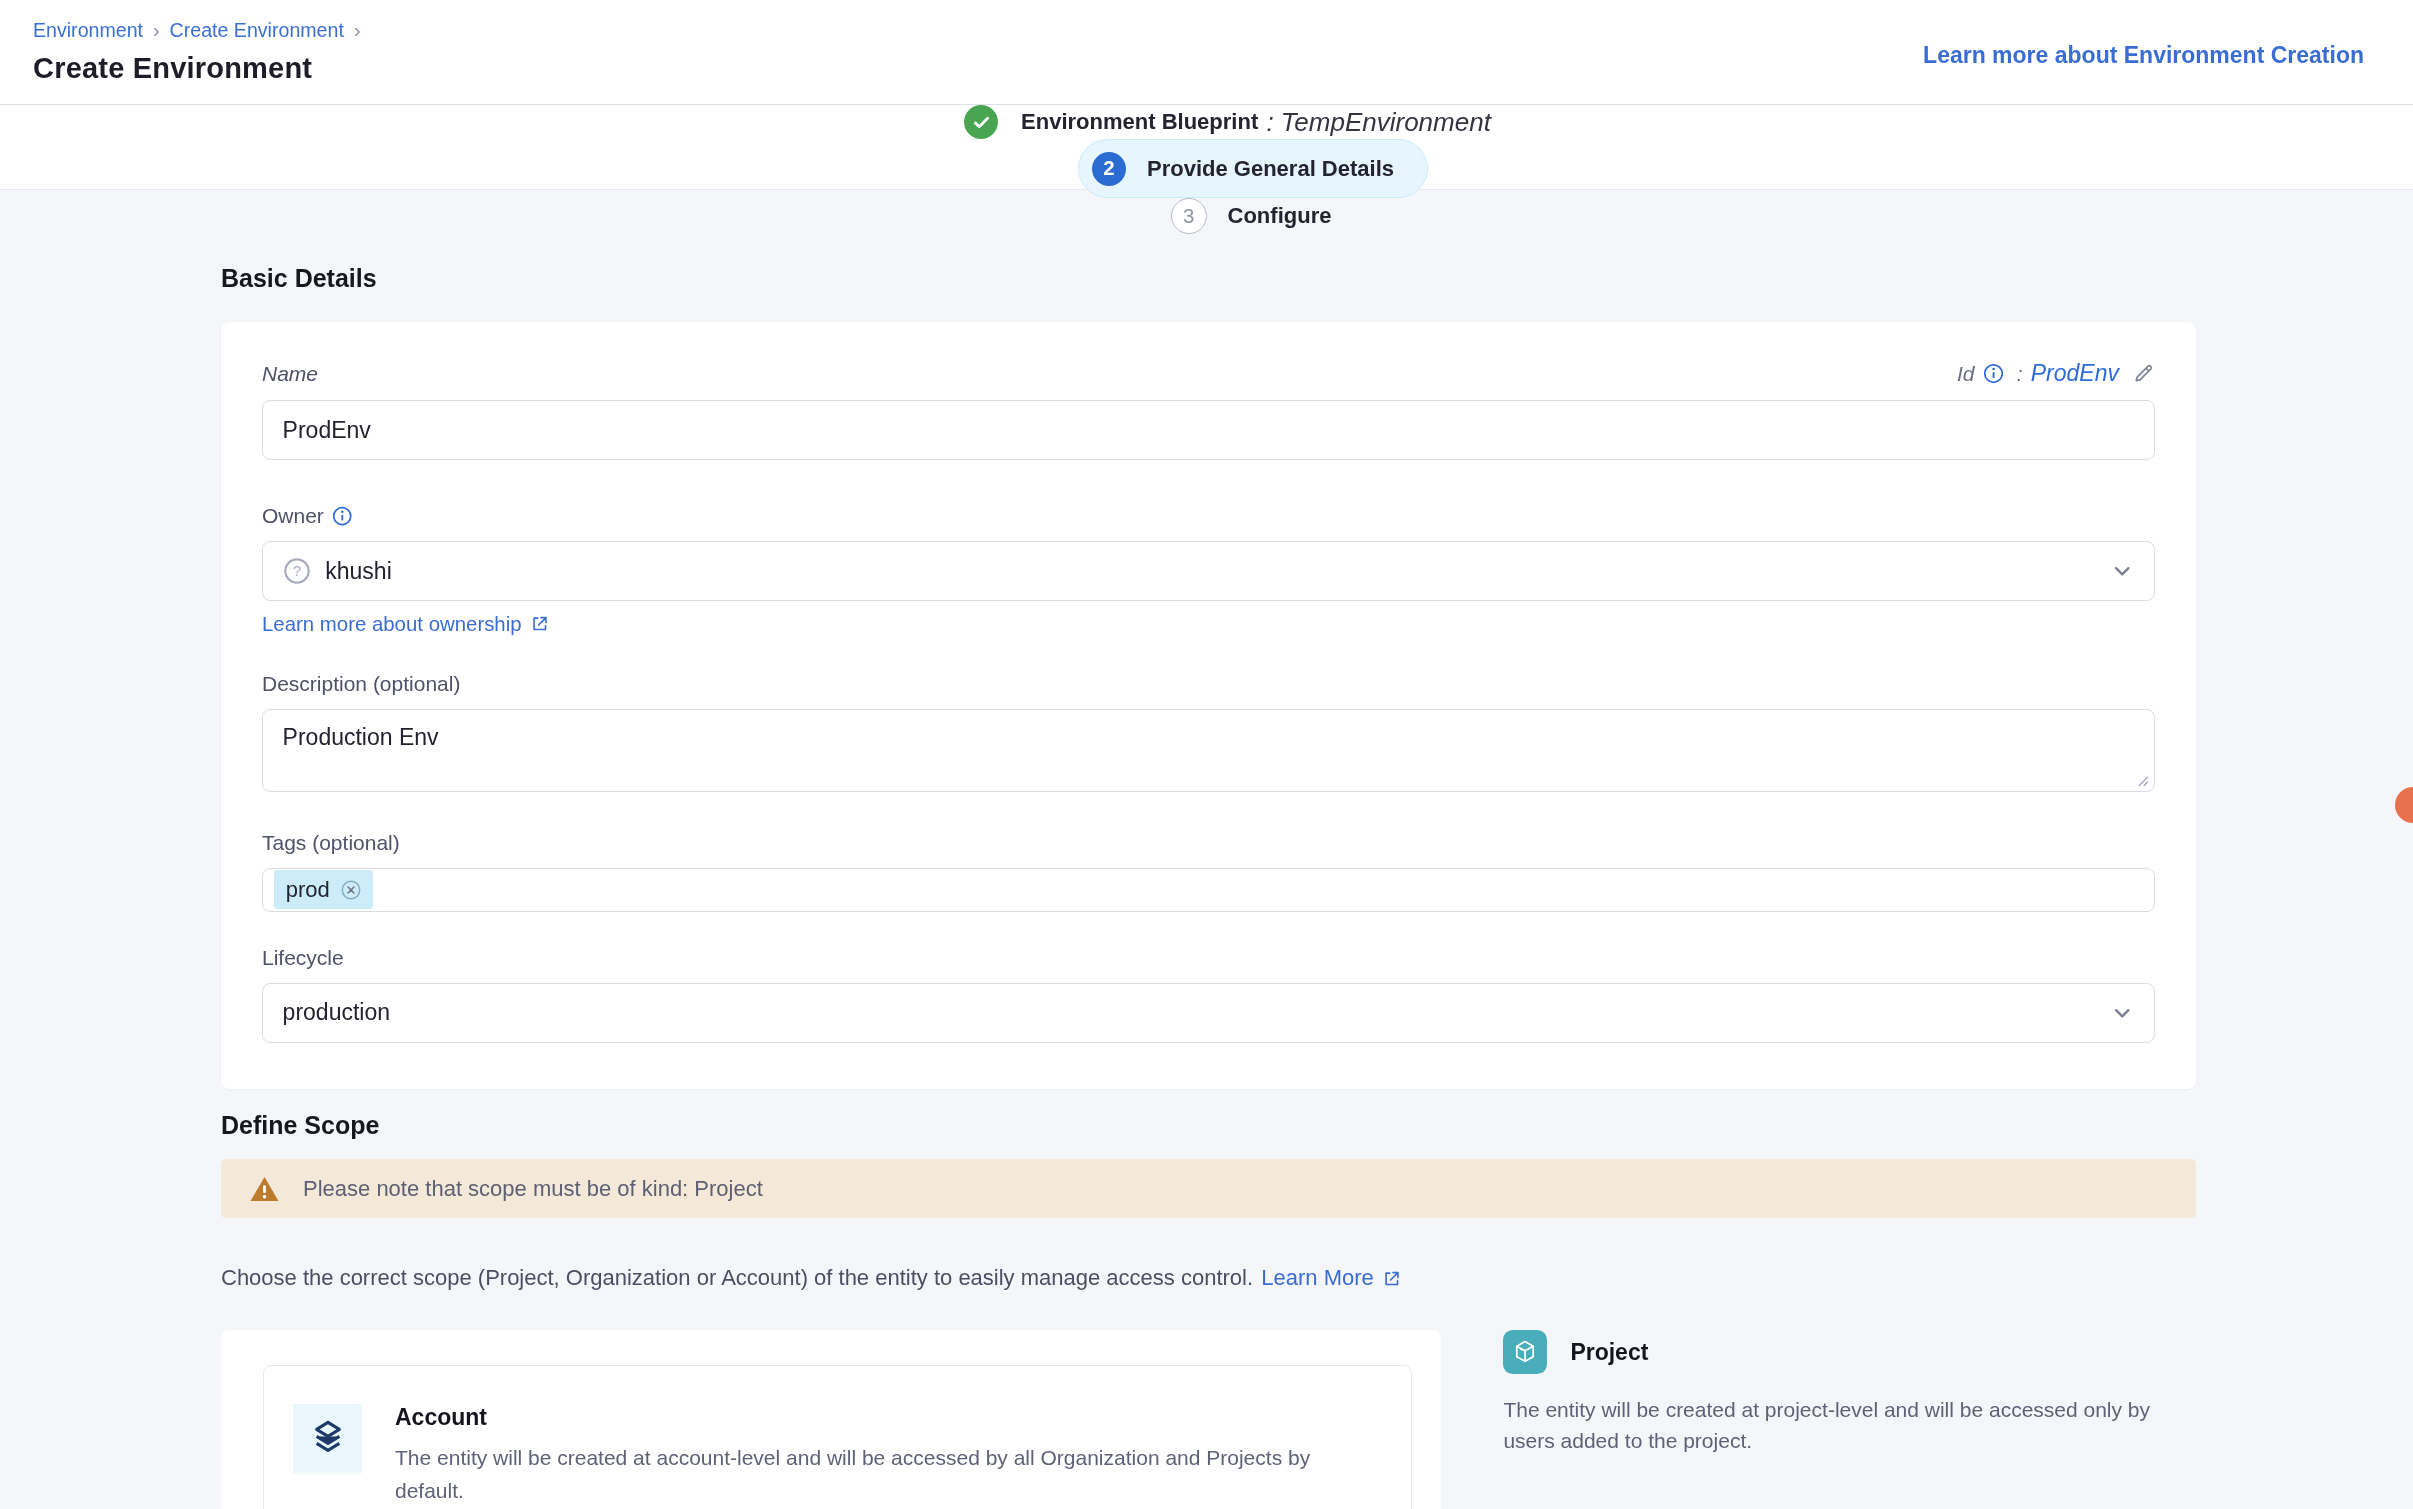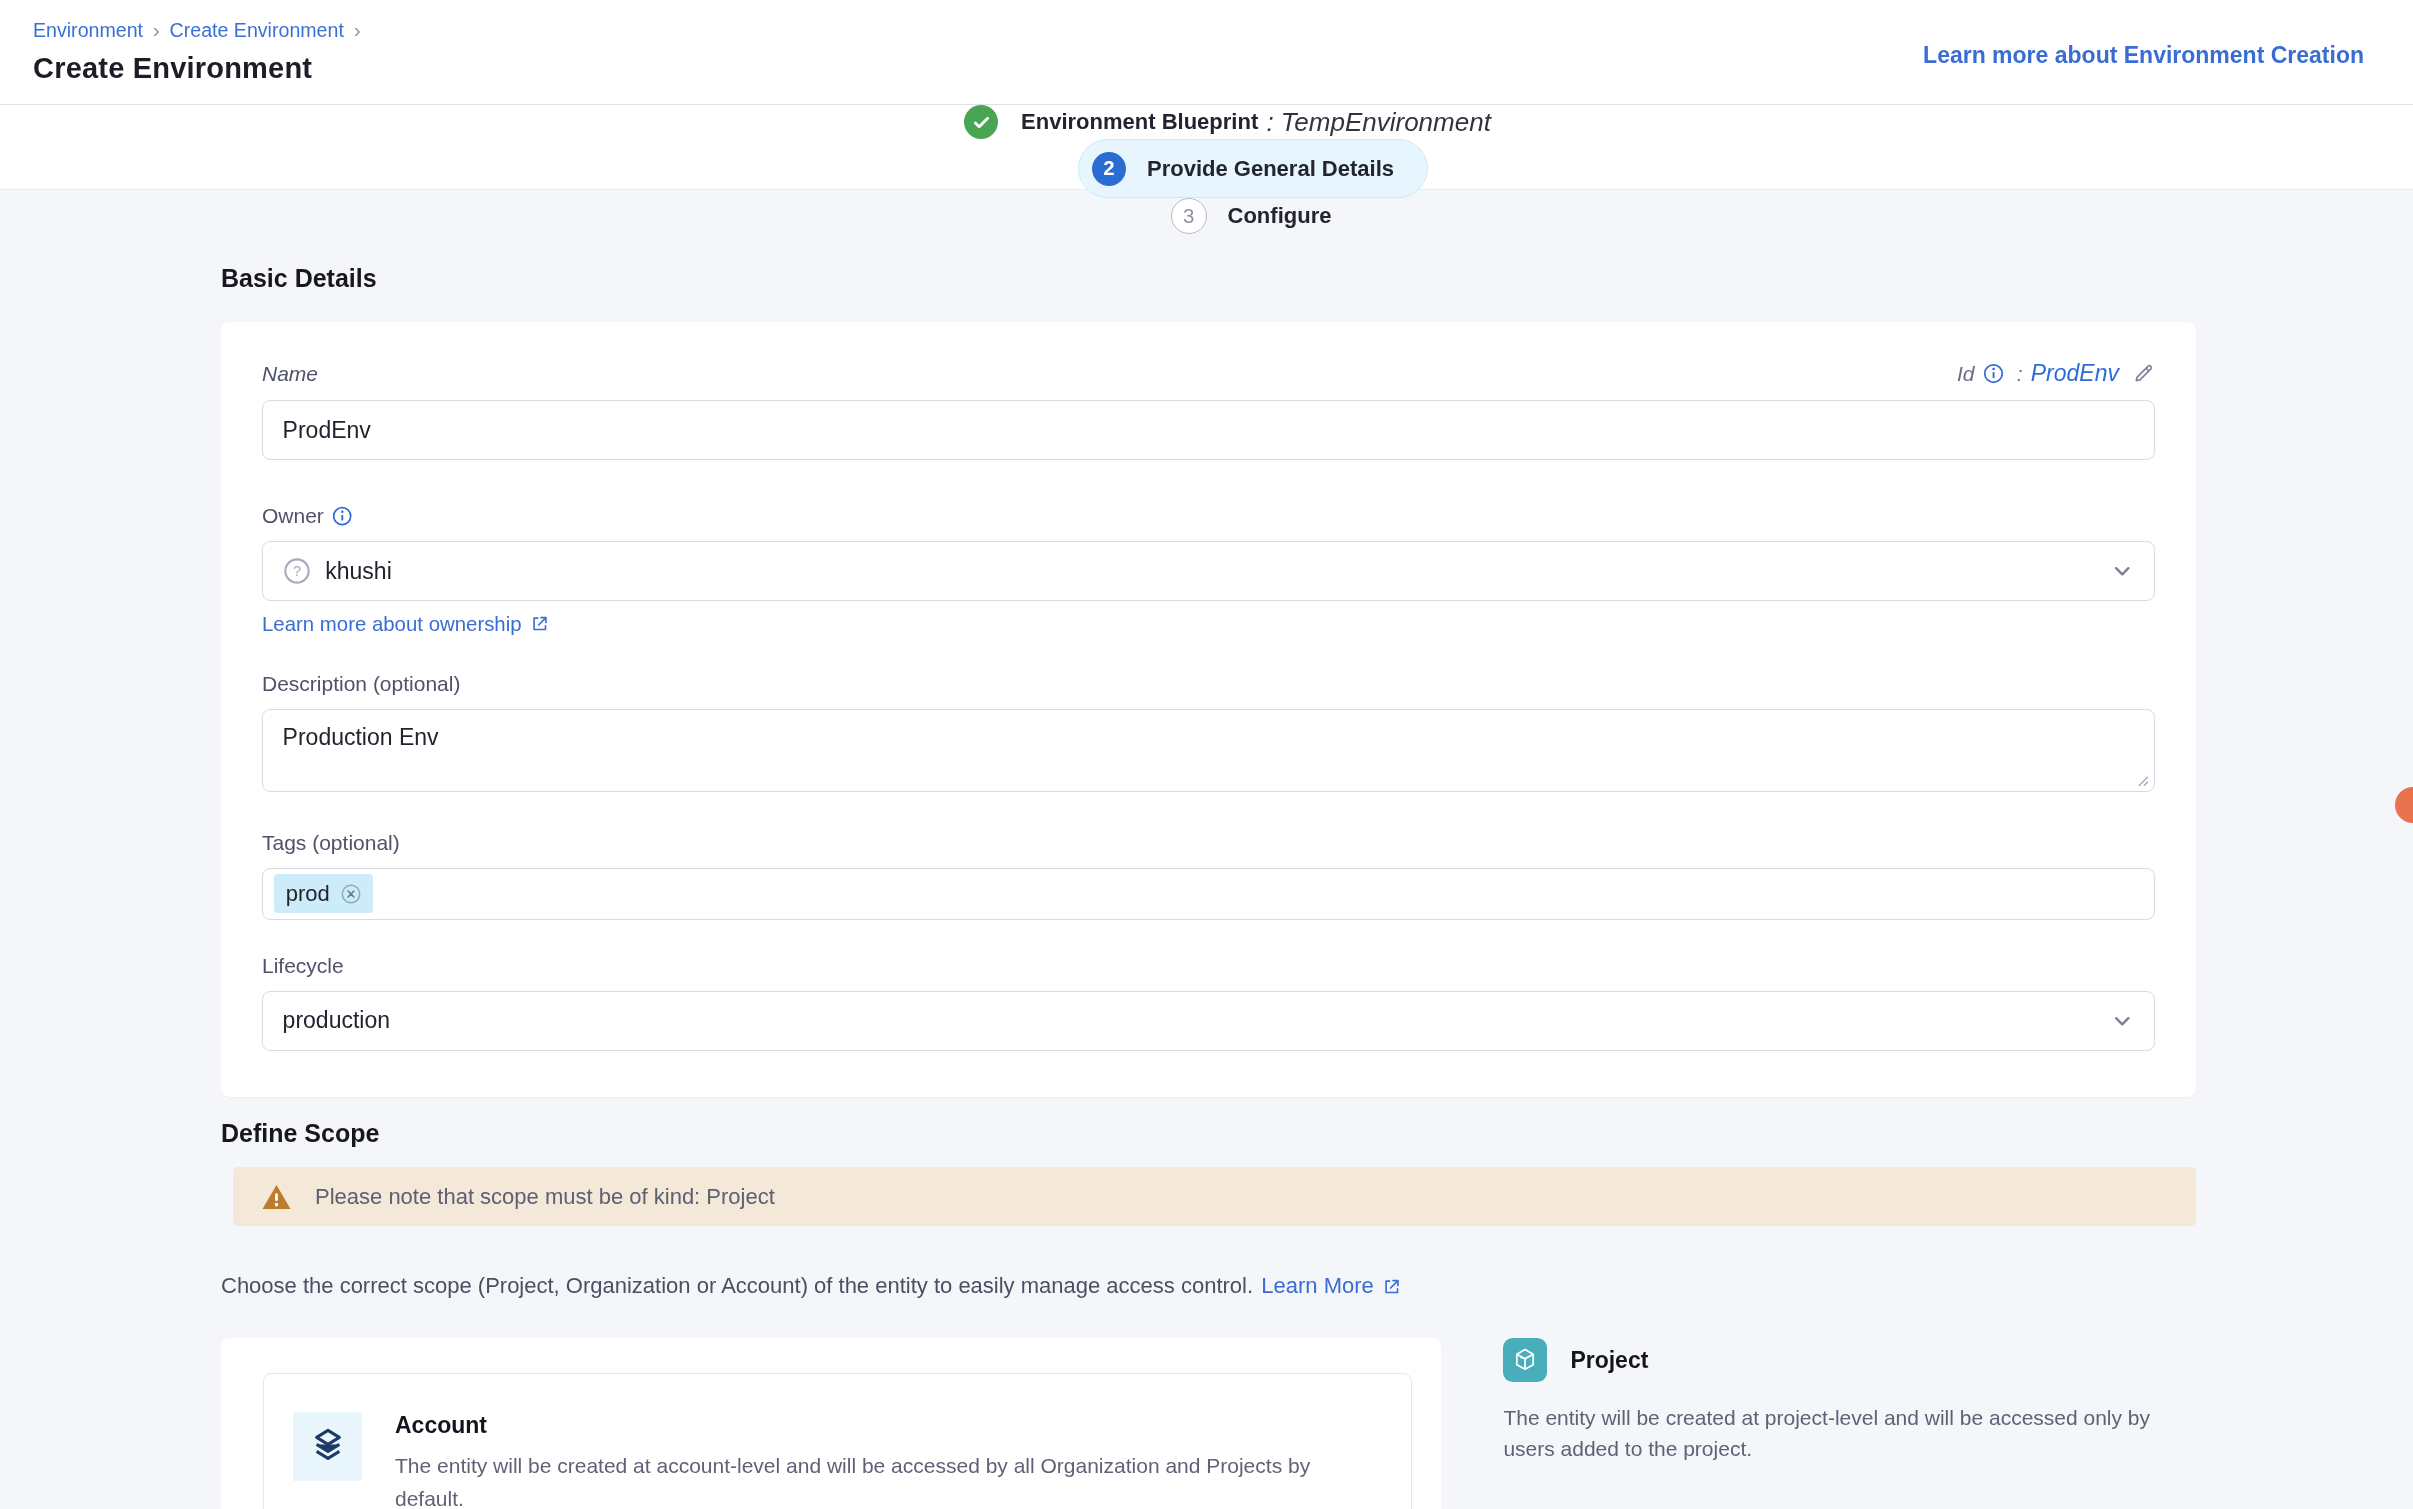--- a/index.html
+++ b/index.html
@@ -53,28 +53,28 @@
   .chev { margin-left:auto; flex:none; }
   .owner-q { margin-right:14.7px; flex:none; }
 
   .mt-owner { margin-top:44px; }
   .link-row { margin-top:11.4px; display:flex; align-items:center; gap:8.2px; font-size:20.4px; color:#3a6dd4; cursor:pointer; width:fit-content; }
   .mt-desc { margin-top:36px; }
   .textarea-wrap { position:relative; margin-top:13px; }
   textarea.desc { width:100%; height:83px; border:1.6px solid #d9dbe4; border-radius:8.2px; font-size:23px; color:#22232e; padding:14.7px 19.6px; resize:none; outline:none; font-family:inherit; }
   .resize-grip { position:absolute; right:4.9px; bottom:6.5px; }
   .mt-tags { margin-top:36px; }
-  .tags-box { margin-top:13px; width:100%; height:52px; border:1.6px solid #d9dbe4; border-radius:8.2px; display:flex; align-items:center; padding:0 11.4px; background:#fff; cursor:text; }
+  .tags-box { margin-top:13px; width:100%; height:44px; border:1.6px solid #d9dbe4; border-radius:8.2px; display:flex; align-items:center; padding:0 11.4px; background:#fff; cursor:text; }
   .chip { background:#cdecf9; border-radius:4.1px; padding:6.5px 11.4px; display:flex; align-items:center; gap:9.8px; font-size:22px; color:#23242f; }
   .chip-close { cursor:pointer; }
   .mt-life { margin-top:34px; }
 
   
   .h-scope { padding-top:22px; }
-  .warn-banner { margin-top:19.6px; background:#f4e8d9; border-radius:4.9px; height:59px; display:flex; align-items:center; padding:0 28px; gap:23px;margin-left:12px; }
+  .warn-banner { margin-top:19.6px; background:#f4e8d9; border-radius:4.9px; height:59px; display:flex; align-items:center; padding:0 28px; gap:23px; }
   .warn-text { font-size:22px; color:#5d6073; }
   .scope-intro { margin-top:47px; font-size:22px; color:#4c4f63; display:flex; align-items:center; gap:8.2px; flex-wrap:wrap; }
   .scope-intro .lm { color:#3a6dd4; cursor:pointer; }
 
   .scope-row { margin-top:39px; display:flex; gap:11.4px; align-items:stretch; }
   .scope-left { width:1220px; background:#fff; border-radius:8.2px; padding:35px 29px 49px 42px; }
   .account-card { border:1.6px solid #e6e7ee; border-radius:8.2px; padding:38px 33px 38px 29px; display:flex; gap:33px; cursor:pointer; background:#fff; }
   .acct-icon-box { width:69px; height:69px; background:#e9f6fb; display:flex; align-items:center; justify-content:center; flex:none; }
   .opt-title { font-size:23px; font-weight:700; color:#14141f; }
   .opt-desc { margin-top:9.8px; font-size:21px; color:#5f6277; line-height:33px; max-width:1005px; }

